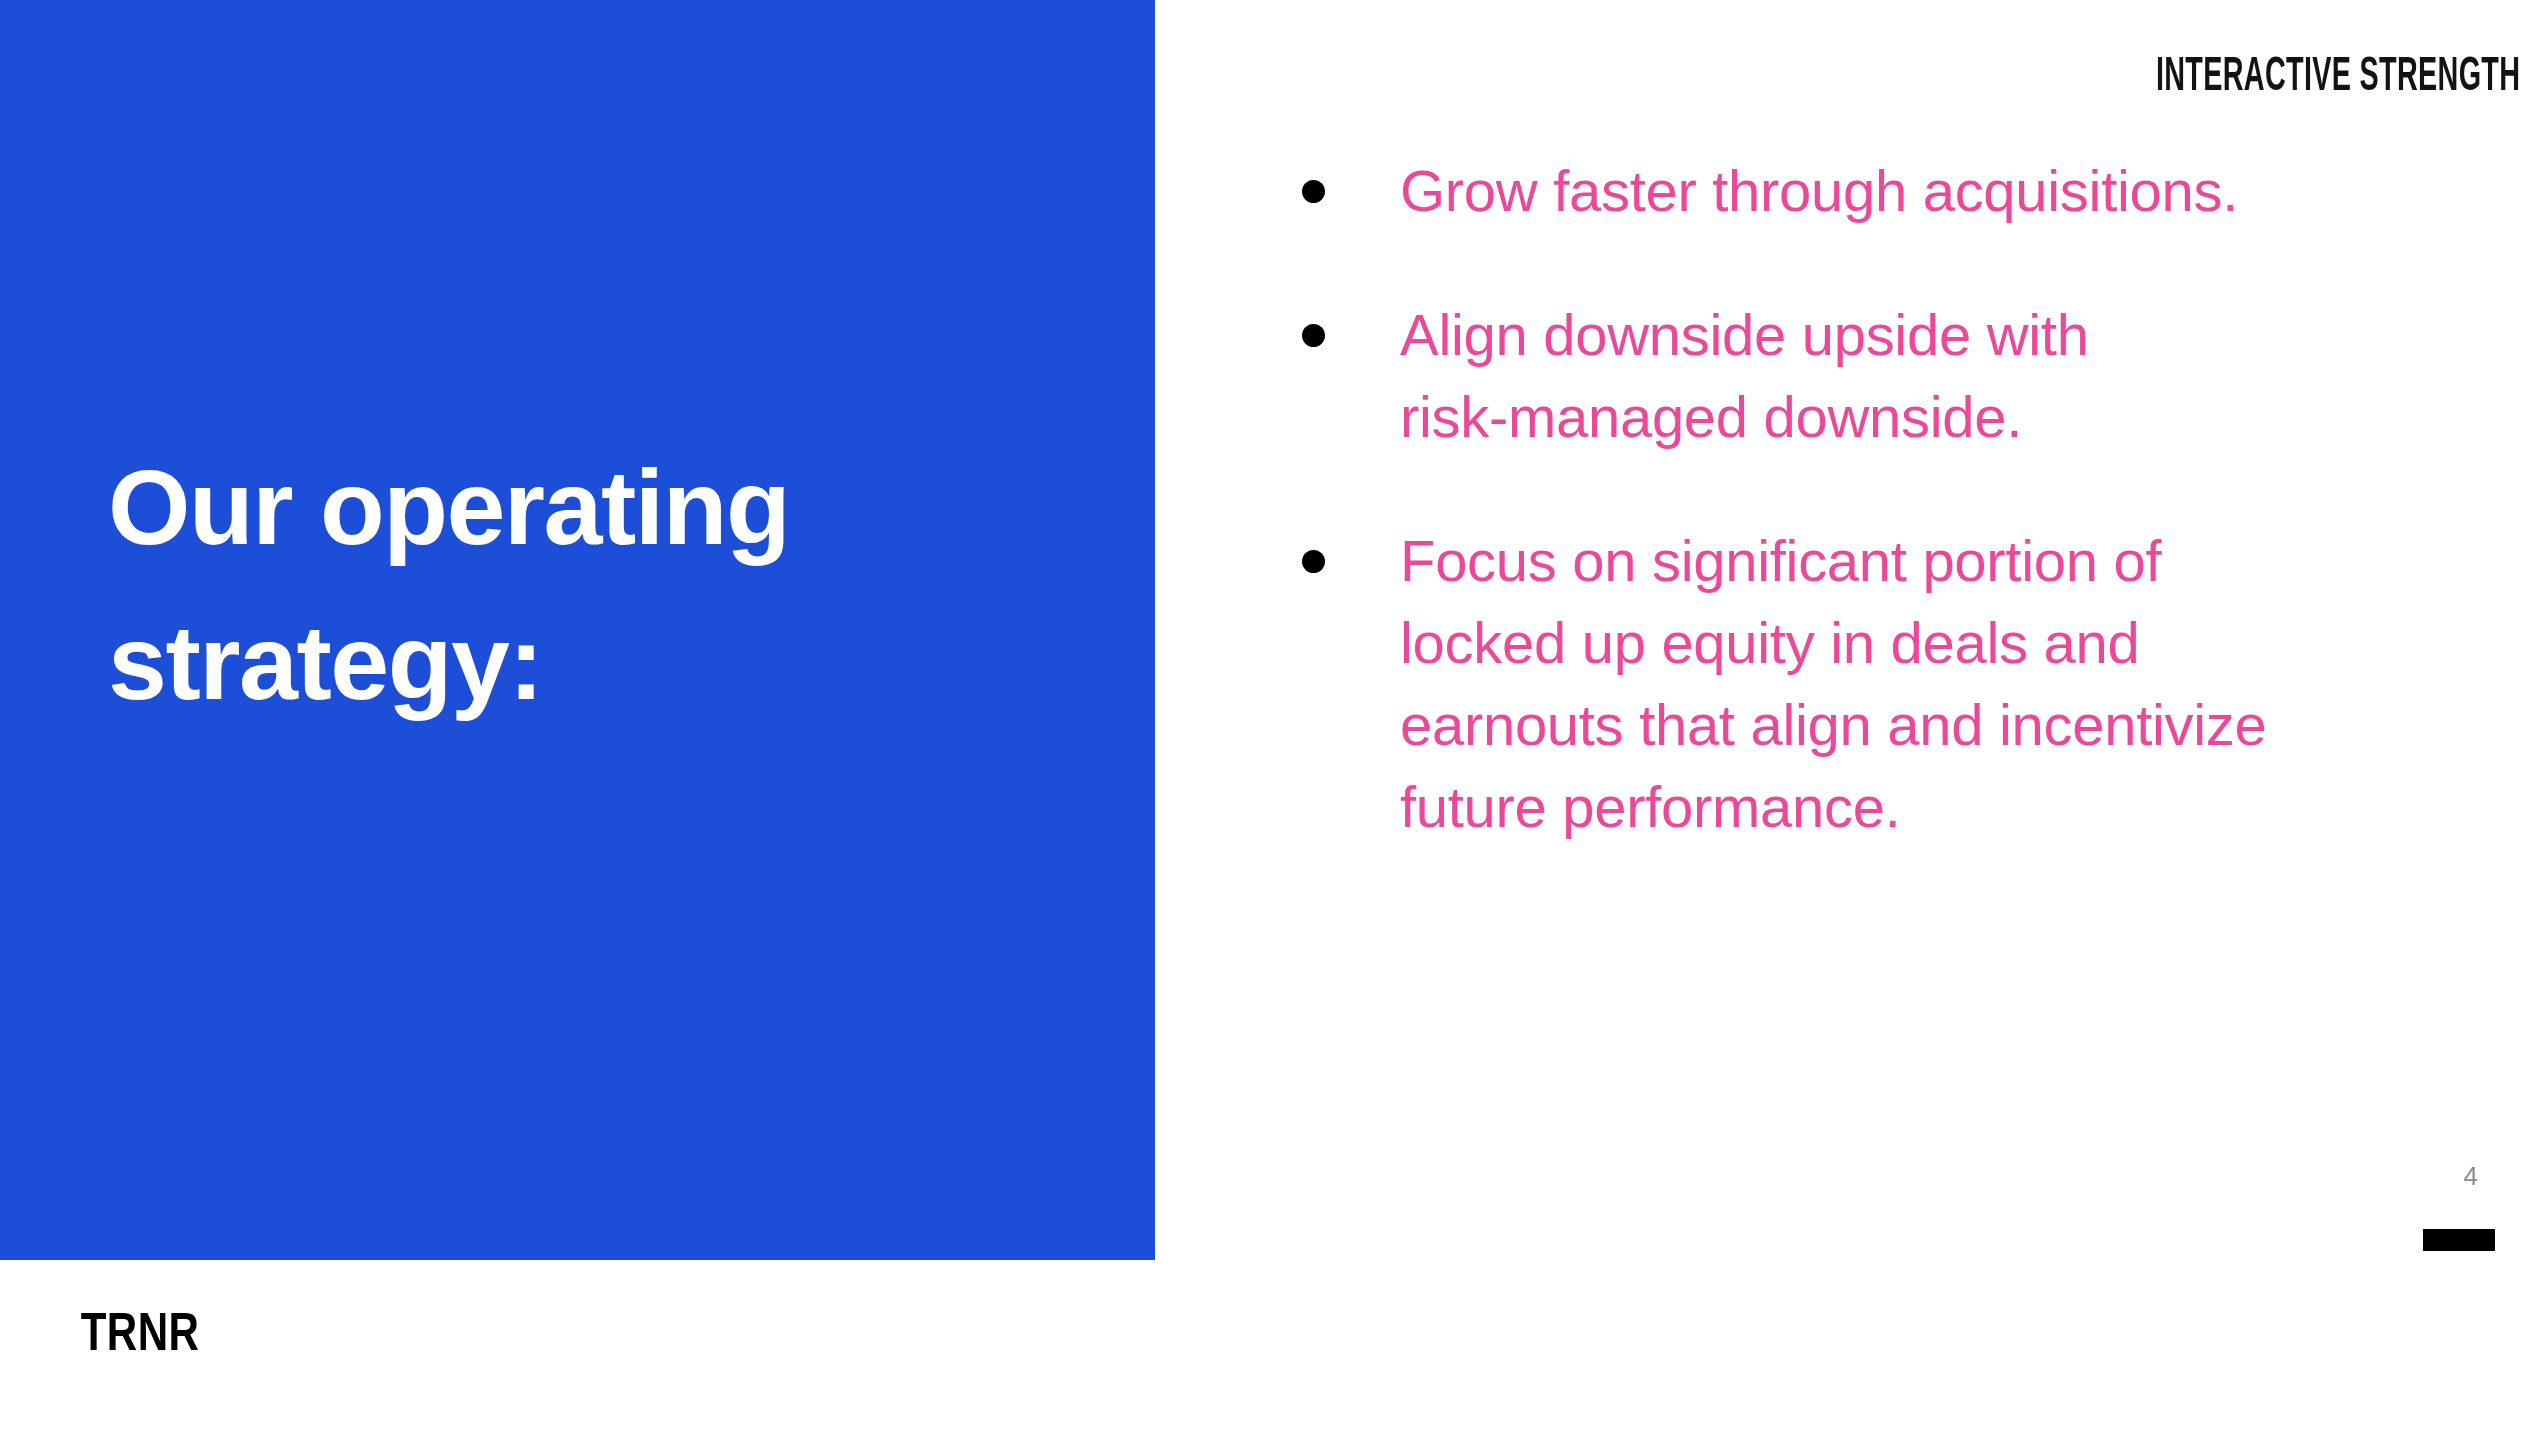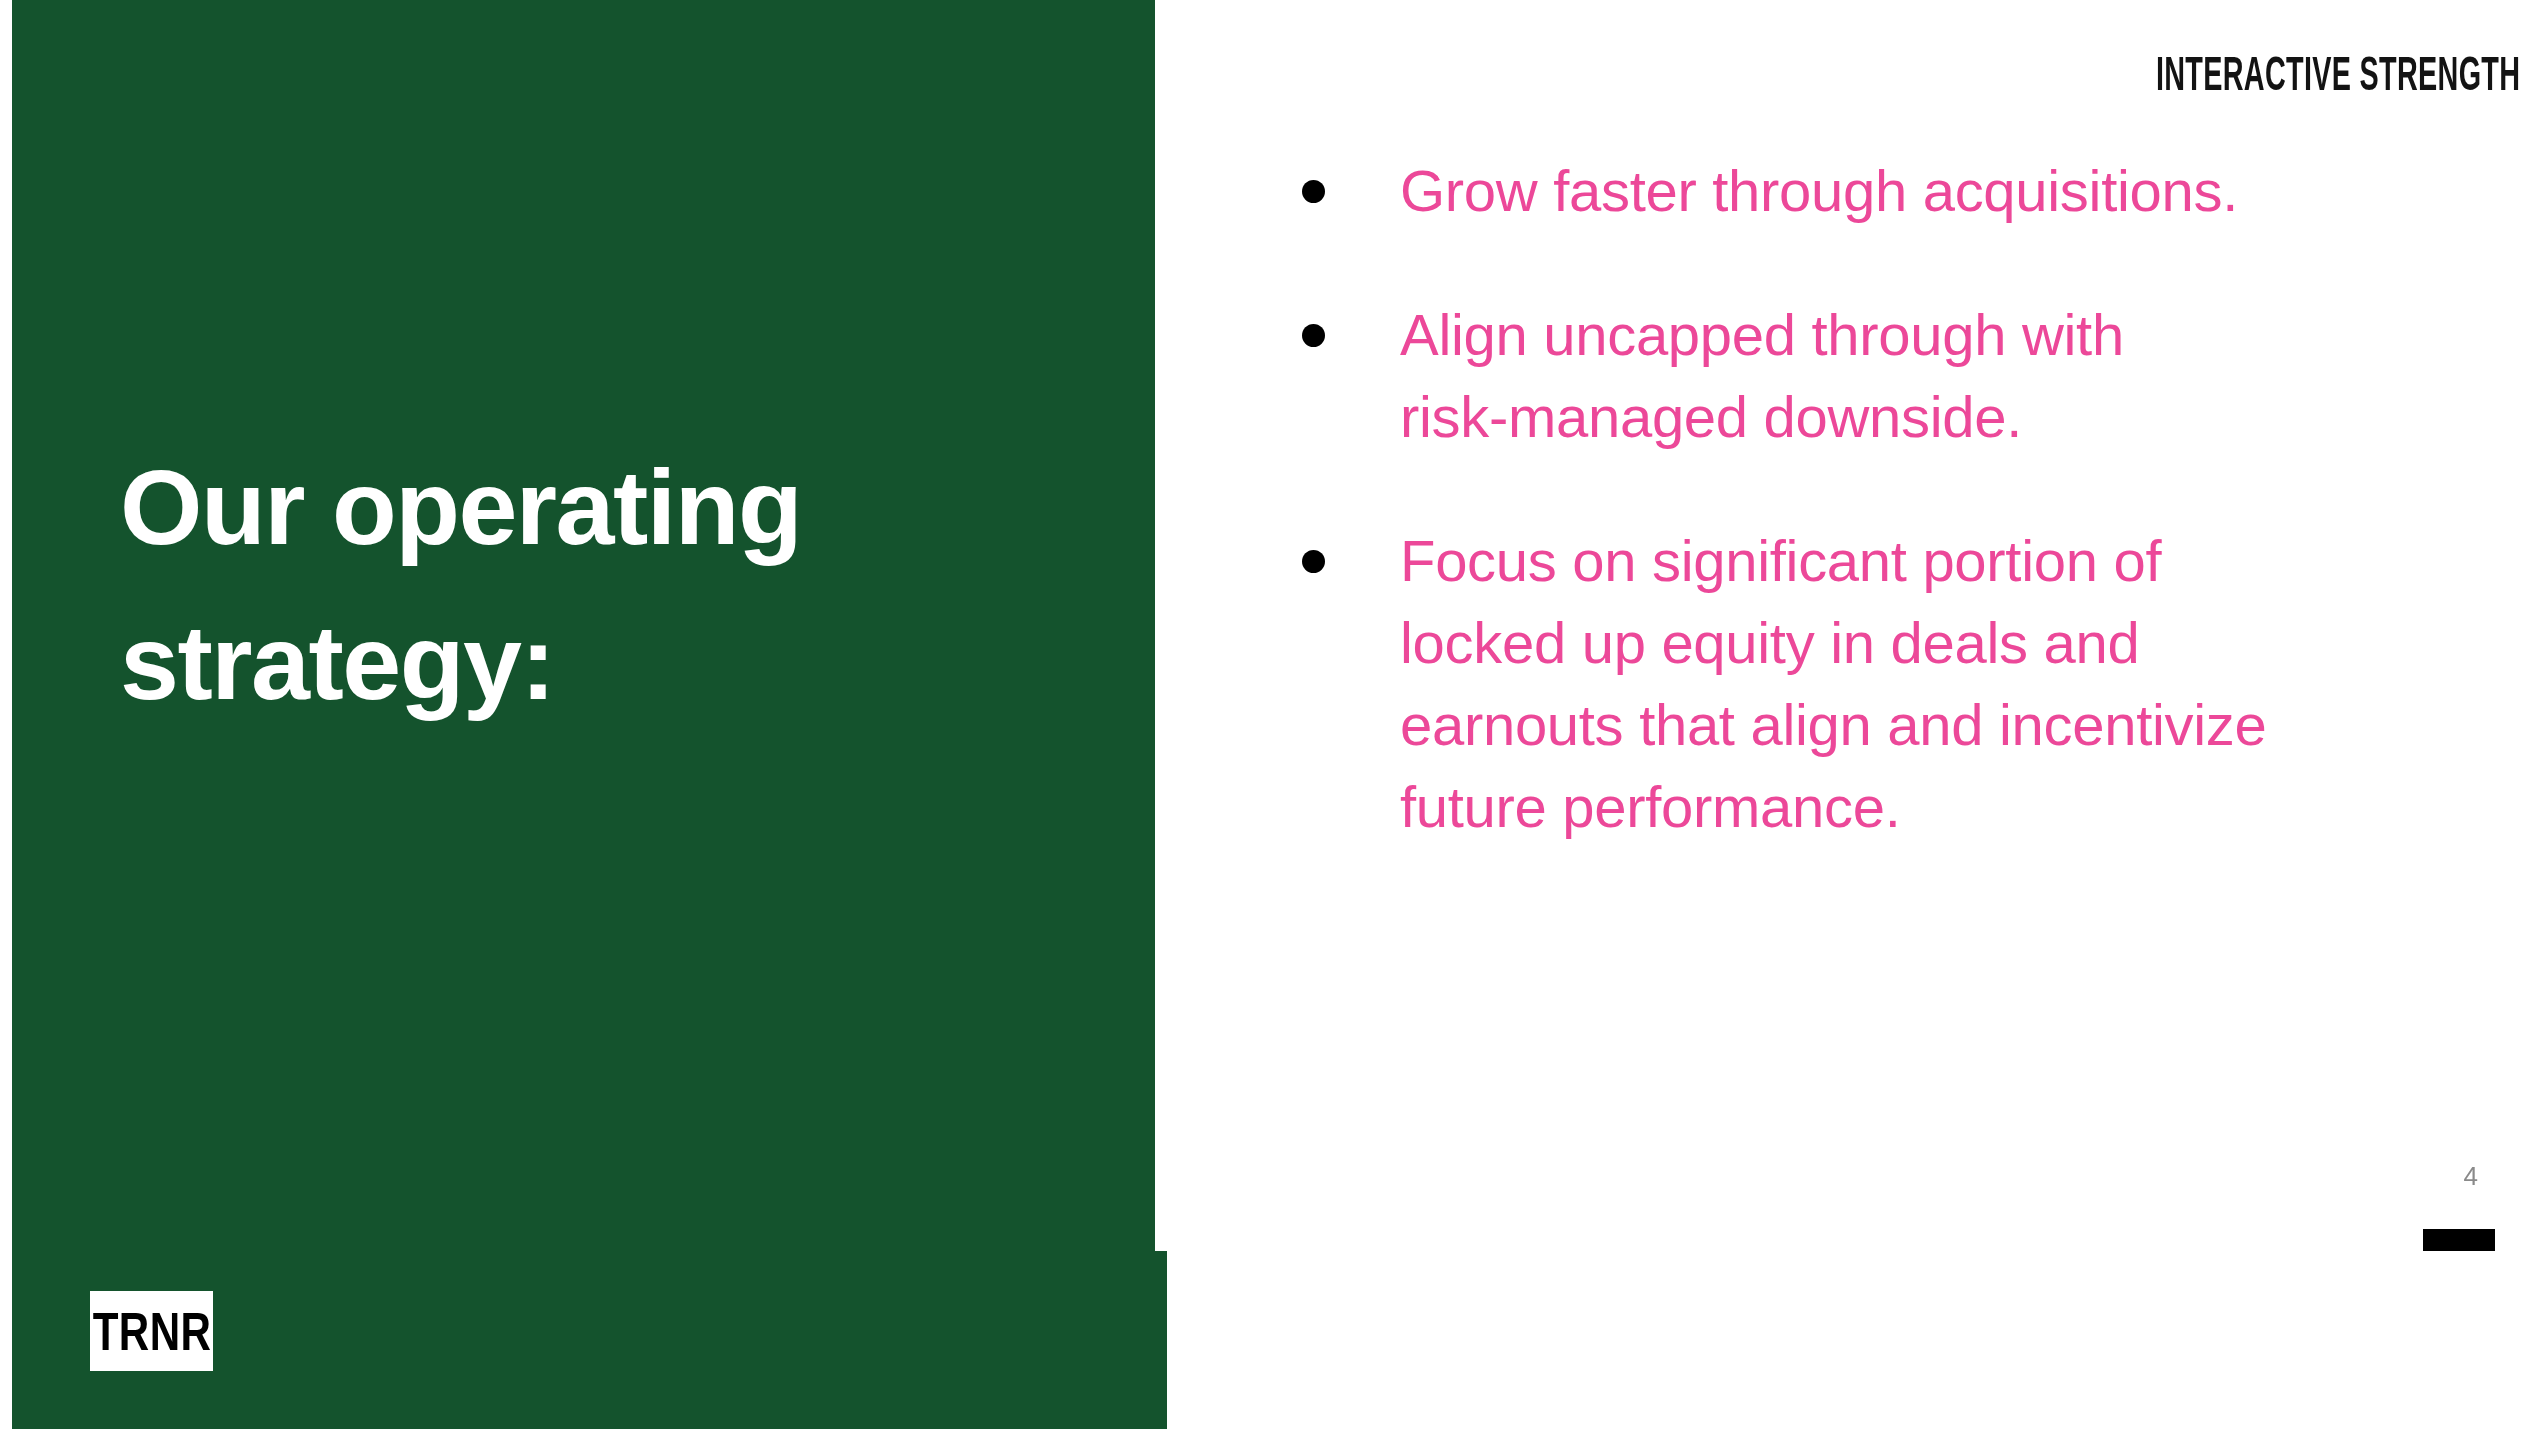--- a/index.html
+++ b/index.html
@@ -15,25 +15,25 @@
     height: 1429px;
     background: #ffffff;
     overflow: hidden;
     font-family: "Liberation Sans", sans-serif;
     -webkit-font-smoothing: antialiased;
   }
 
   
   .left-panel {
     position: absolute;
-    left: 12px;
+    left: 0;
     top: 0;
     width: 1155px;
-    height: 1429px;
-    background: #14532d;
+    height: 1260px;
+    background: #1d4ed8;
   }
 
   .slide-title {
     position: absolute;
     left: 108px;
     top: 430px;
     width: 980px;
     font-size: 106px;
     line-height: 155px;
     font-weight: 700;
@@ -184,21 +184,21 @@
 
     <ul class="bullet-list">
 
       <li class="bullet-item">
         <span class="bullet-marker"></span>
         <span class="bullet-text">Grow faster through acquisitions.</span>
       </li>
 
       <li class="bullet-item">
         <span class="bullet-marker"></span>
-        <span class="bullet-text">Align uncapped through with
+        <span class="bullet-text">Align downside upside with
 risk-managed downside.</span>
       </li>
 
       <li class="bullet-item">
         <span class="bullet-marker"></span>
         <span class="bullet-text">Focus on significant portion of
 locked up equity in deals and
 earnouts that align and incentivize
 future performance.</span>
       </li>

